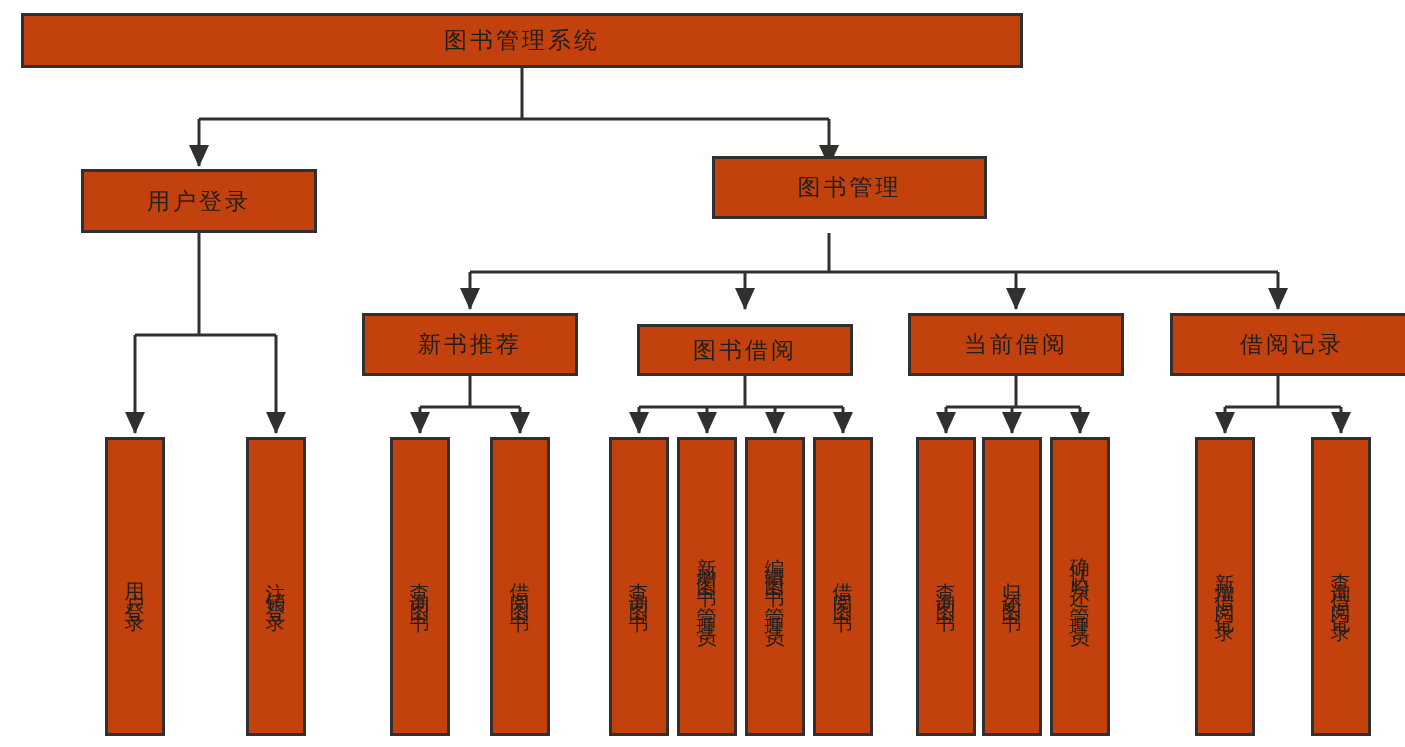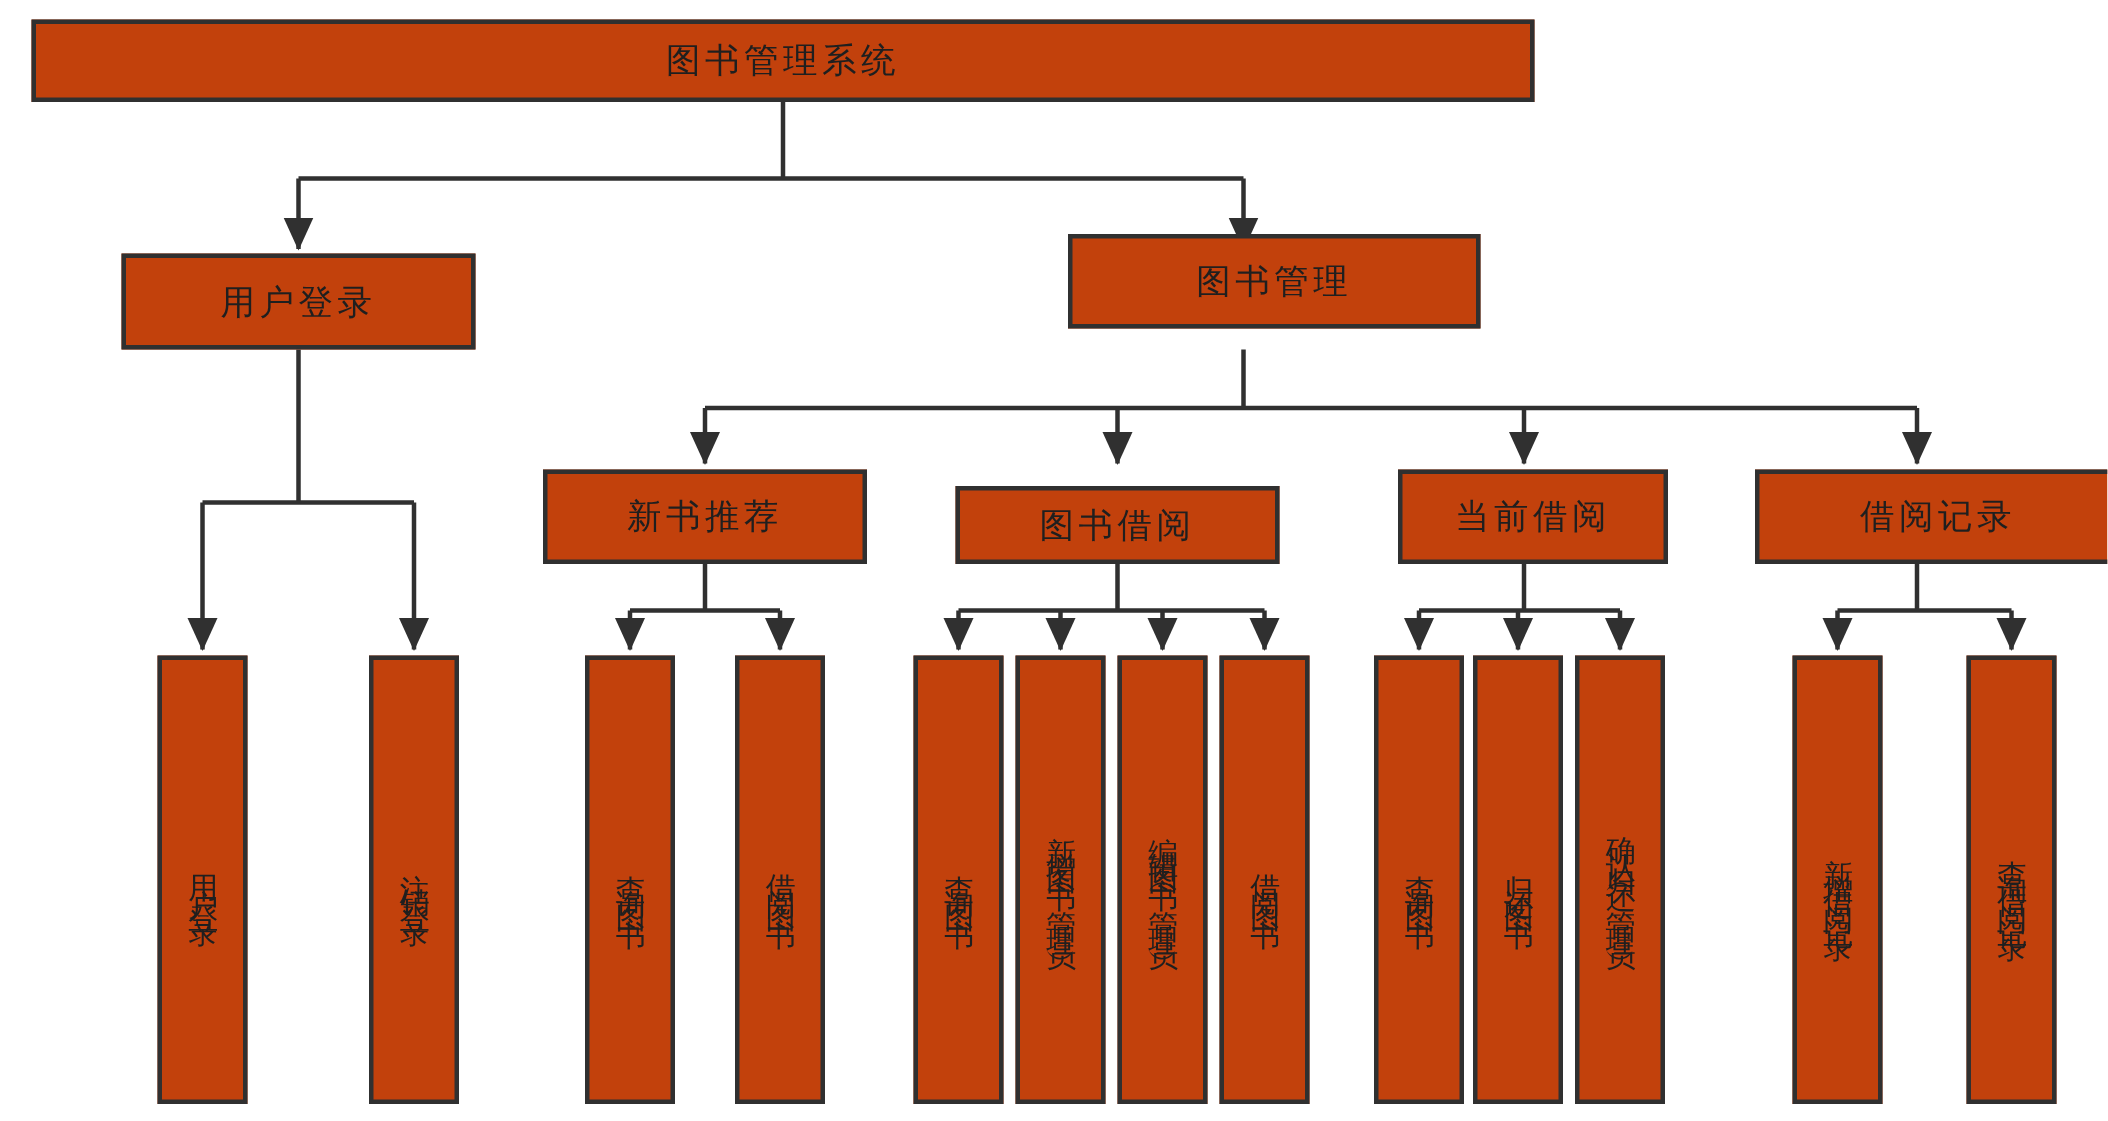--- a/index.html
+++ b/index.html
@@ -99,21 +99,21 @@
     </g>
   </svg>
 
   <div class="box h" style="left:21px;top:13px;width:1002px;height:55px;">图书管理系统</div>
 
   <div class="box h" style="left:81px;top:169px;width:236px;height:64px;">用户登录</div>
   <div class="box h" style="left:712px;top:156px;width:275px;height:63px;">图书管理</div>
 
   <div class="box h" style="left:362px;top:313px;width:216px;height:63px;">新书推荐</div>
   <div class="box h" style="left:637px;top:324px;width:216px;height:52px;">图书借阅</div>
-  <div class="box h" style="left:908px;top:313px;width:180px;height:63px;margin-left:24px;">当前借阅</div>
+  <div class="box h" style="left:908px;top:313px;width:216px;height:63px;">当前借阅</div>
   <div class="box h" style="left:1170px;top:313px;width:244px;height:63px;">借阅记录</div>
 
   <div class="box v" style="left:105px;top:437px;width:60px;height:299px;">用户登录</div>
   <div class="box v" style="left:246px;top:437px;width:60px;height:299px;">注销登录</div>
 
   <div class="box v" style="left:390px;top:437px;width:60px;height:299px;">查询图书</div>
   <div class="box v" style="left:490px;top:437px;width:60px;height:299px;">借阅图书</div>
 
   <div class="box v" style="left:609px;top:437px;width:60px;height:299px;">查询图书</div>
   <div class="box v" style="left:677px;top:437px;width:60px;height:299px;">新增图书（管理员）</div>

